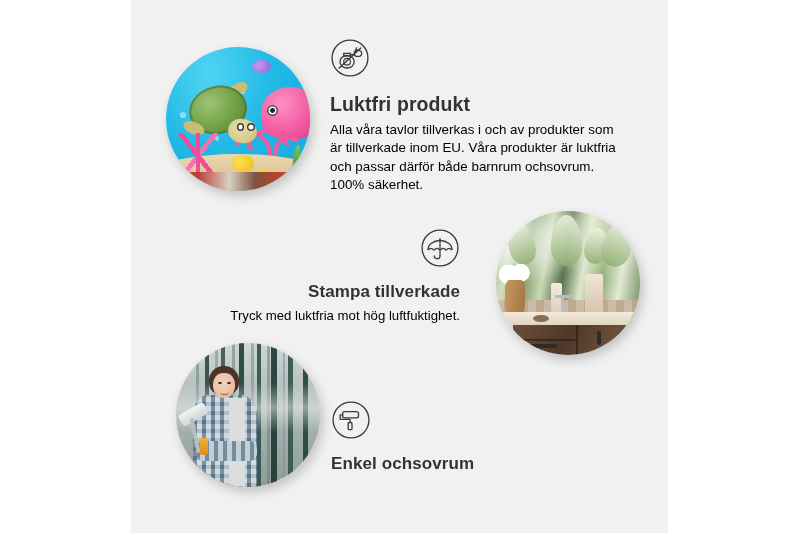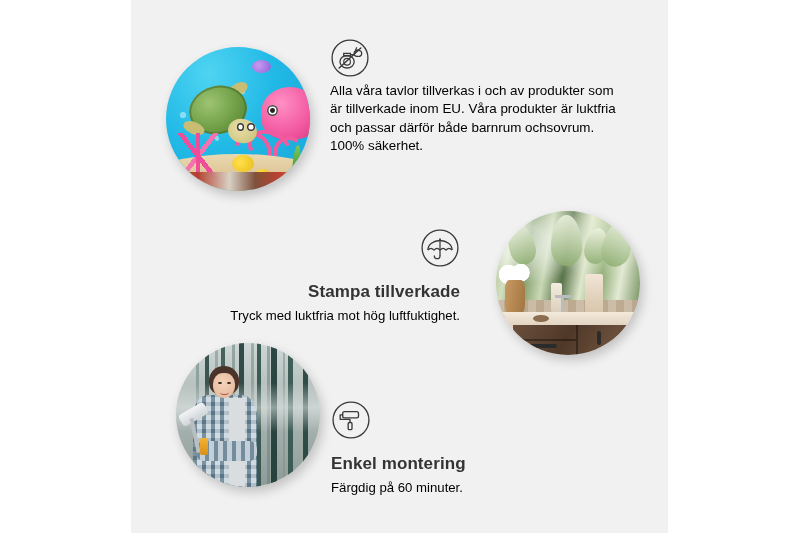--- a/index.html
+++ b/index.html
@@ -550,20 +550,21 @@
         <circle cx="24" cy="24" r="21.5" fill="none" stroke="#3b3b3b" stroke-width="1.6"></circle>
         <ellipse cx="20.5" cy="28.5" rx="8.5" ry="7.5" fill="none" stroke="#3b3b3b" stroke-width="1.6"></ellipse>
         <path d="M16.5 21.5 h8 v-3 h-8 z" fill="none" stroke="#3b3b3b" stroke-width="1.6"></path>
         <path d="M24.5 20 h5.5" fill="none" stroke="#3b3b3b" stroke-width="1.6"></path>
         <ellipse cx="33.5" cy="18.5" rx="4.5" ry="3.6" fill="none" stroke="#3b3b3b" stroke-width="1.6"></ellipse>
         <path d="M30 16.3 l3 -2.2 M30.6 14.6 l1.3 -3" fill="none" stroke="#3b3b3b" stroke-width="1.4" stroke-linecap="round"></path>
         <circle cx="20.5" cy="28.5" r="4" fill="none" stroke="#3b3b3b" stroke-width="1.4"></circle>
         <line x1="11" y1="36" x2="37" y2="12" stroke="#3b3b3b" stroke-width="1.8" stroke-linecap="round"></line>
       </svg>
     </span>
+    <div class="feat-title">Luktfri produkt</div>
     <div class="feat-desc">Alla våra tavlor tillverkas i och av produkter som är tillverkade inom EU. Våra produkter är luktfria och passar därför både barnrum ochsovrum. 100% säkerhet.</div>
   </div>
 
   <div class="feature feature-waterproof">
     <span class="feat-icon">
       <svg width="40" height="40" viewBox="0 0 48 48" aria-hidden="true">
         <circle cx="24" cy="24" r="21.5" fill="none" stroke="#3b3b3b" stroke-width="1.6"></circle>
         <path d="M9.5 26.5 a14.5 11.5 0 0 1 29 0" fill="none" stroke="#3b3b3b" stroke-width="1.6"></path>
         <path d="M9.5 26.5 q3.6 -4.4 7.3 0 q3.6 -4.4 7.2 0 q3.6 -4.4 7.2 0 q3.6 -4.4 7.3 0" fill="none" stroke="#3b3b3b" stroke-width="1.5" stroke-linejoin="round"></path>
         <line x1="24" y1="15" x2="24" y2="33.5" stroke="#3b3b3b" stroke-width="1.5"></line>
@@ -578,17 +579,16 @@
   <div class="feature feature-mounting">
     <span class="feat-icon">
       <svg width="40" height="40" viewBox="0 0 48 48" aria-hidden="true">
         <circle cx="24" cy="24" r="21.5" fill="none" stroke="#3b3b3b" stroke-width="1.6"></circle>
         <rect x="14" y="14" width="19" height="7.5" rx="2.2" fill="none" stroke="#3b3b3b" stroke-width="1.6"></rect>
         <path d="M14 17.8 h-3 v5.4 h11.5" fill="none" stroke="#3b3b3b" stroke-width="1.6" stroke-linecap="round" stroke-linejoin="round"></path>
         <line x1="22.8" y1="23.2" x2="22.8" y2="27" stroke="#3b3b3b" stroke-width="1.6"></line>
         <rect x="20.6" y="27" width="4.6" height="8.5" rx="1.4" fill="none" stroke="#3b3b3b" stroke-width="1.6"></rect>
       </svg>
     </span>
-    <div class="feat-title">Enkel montering</div>
-    <div class="feat-desc">Färgdig på 60 minuter.</div>
+    <div class="feat-title">Enkel ochsovrum</div>
   </div>
 
 </div>
 
 </body></html>

